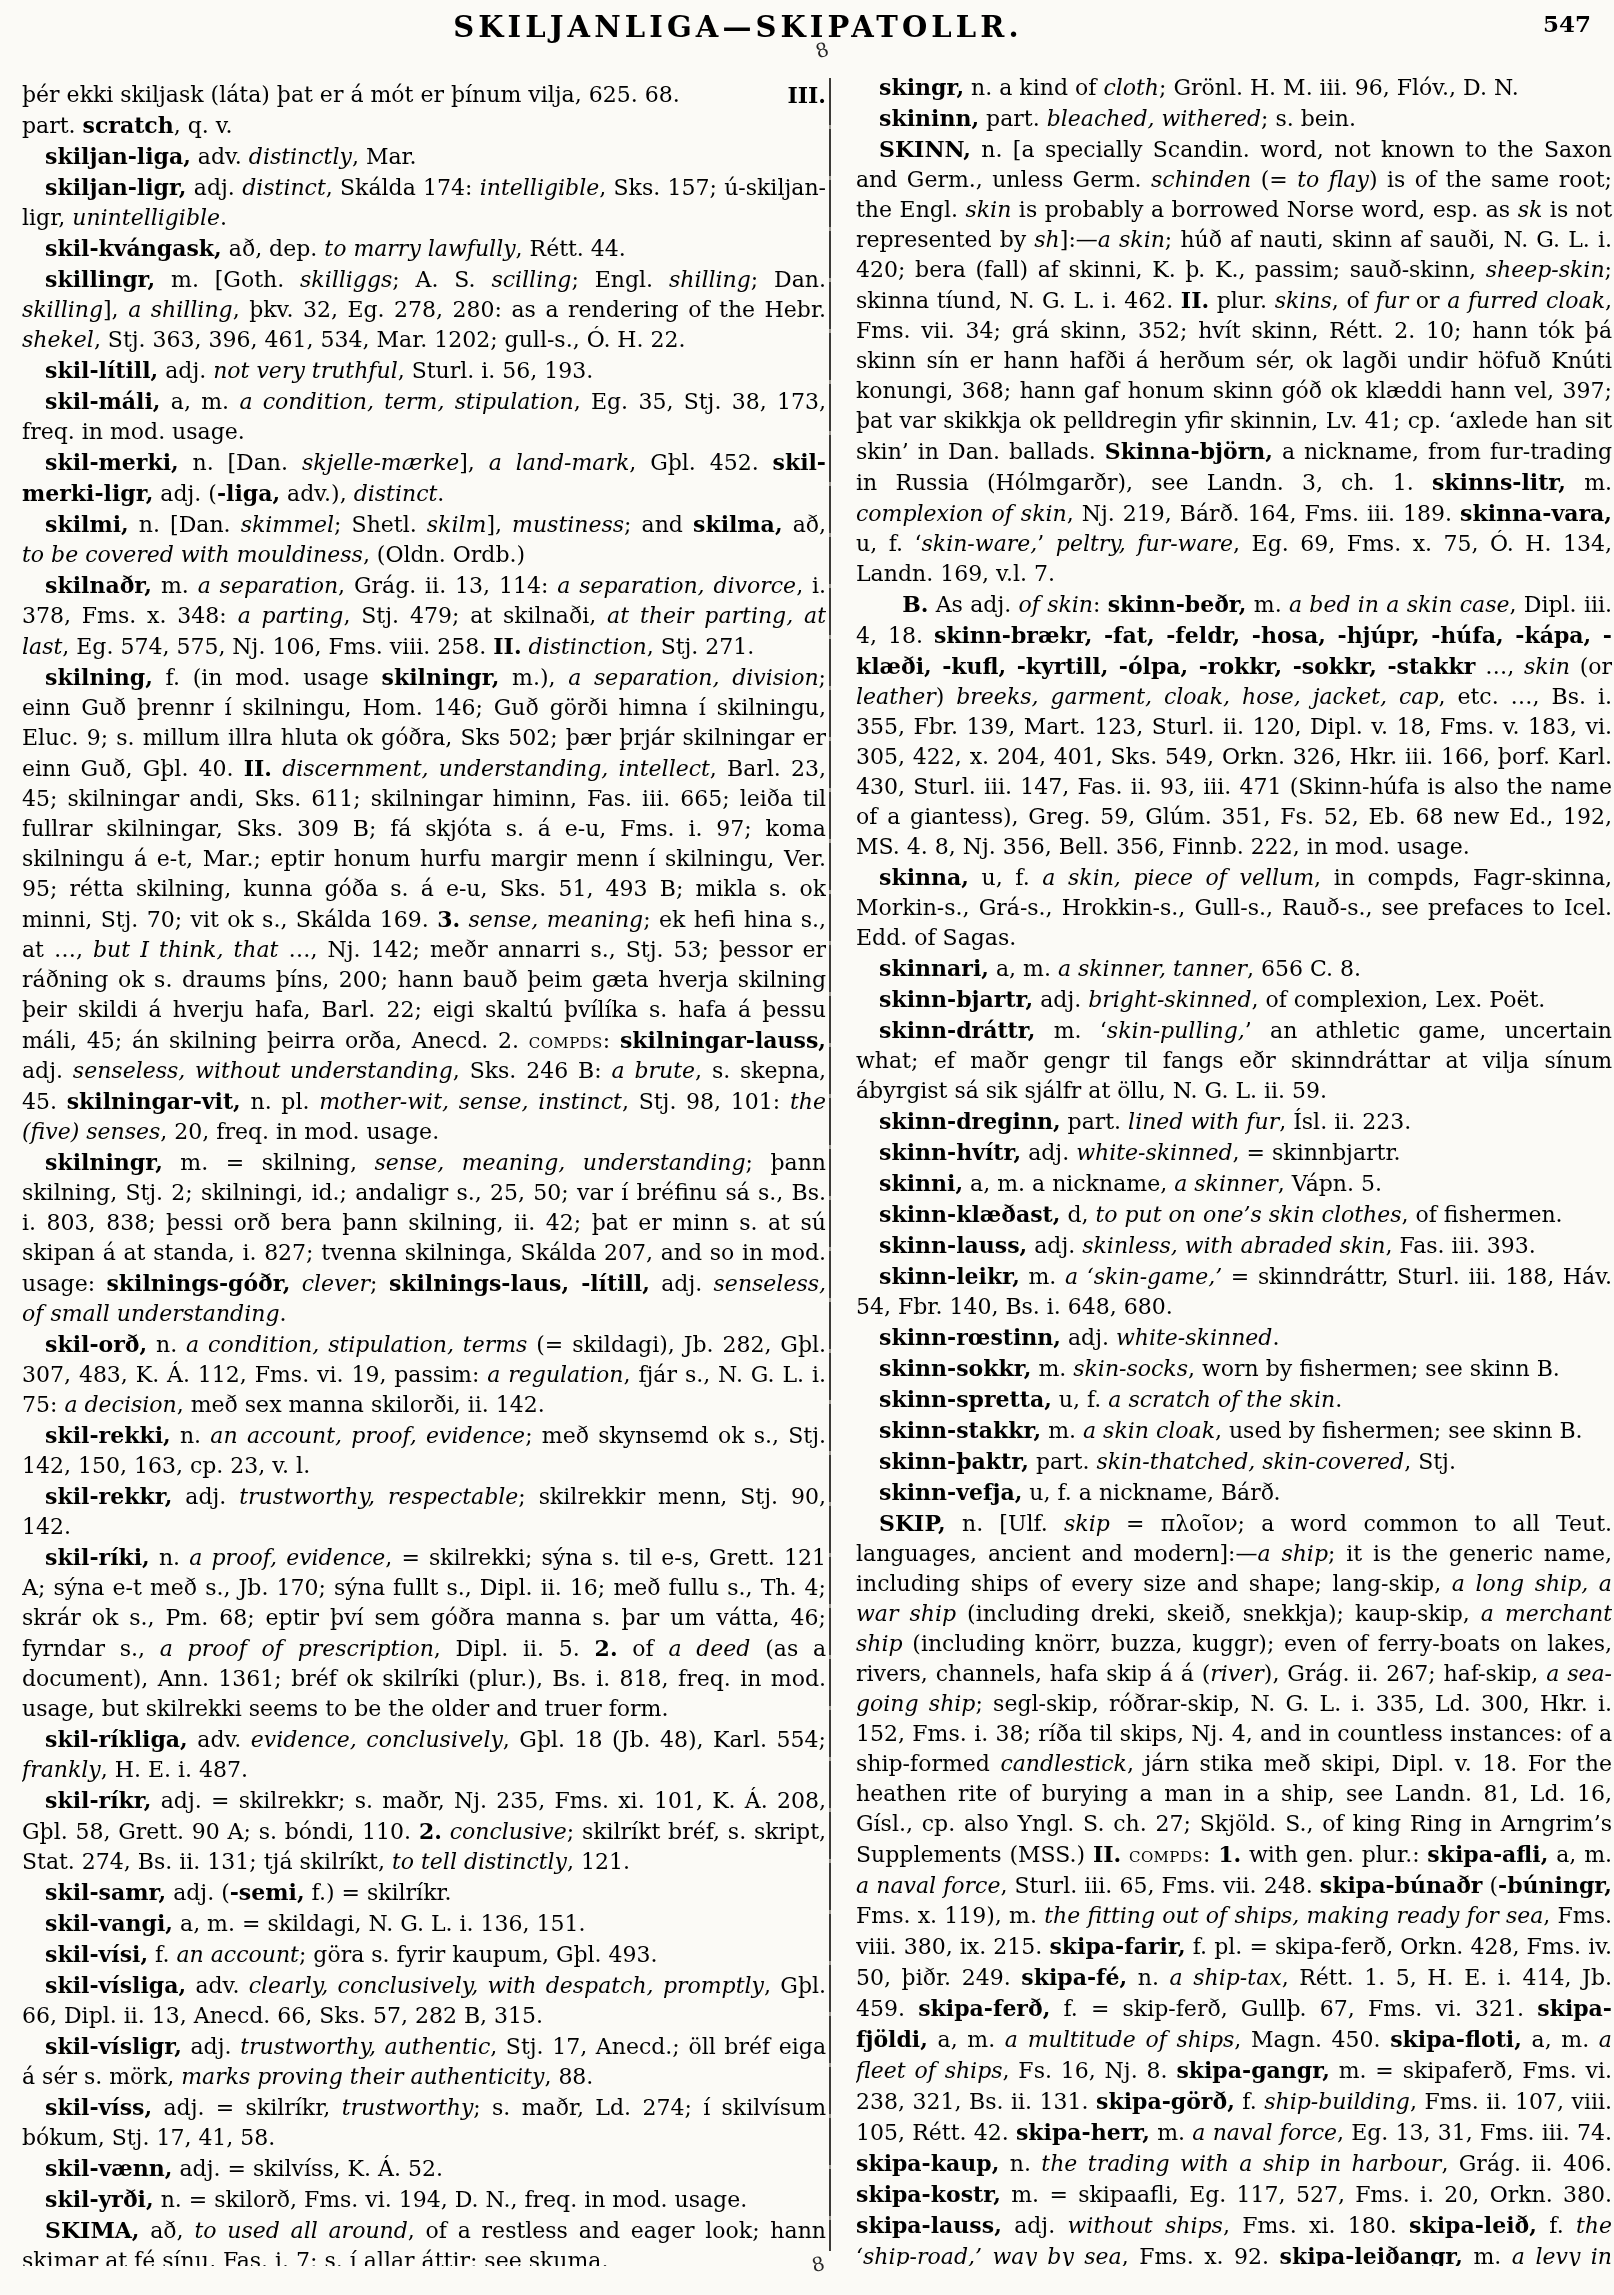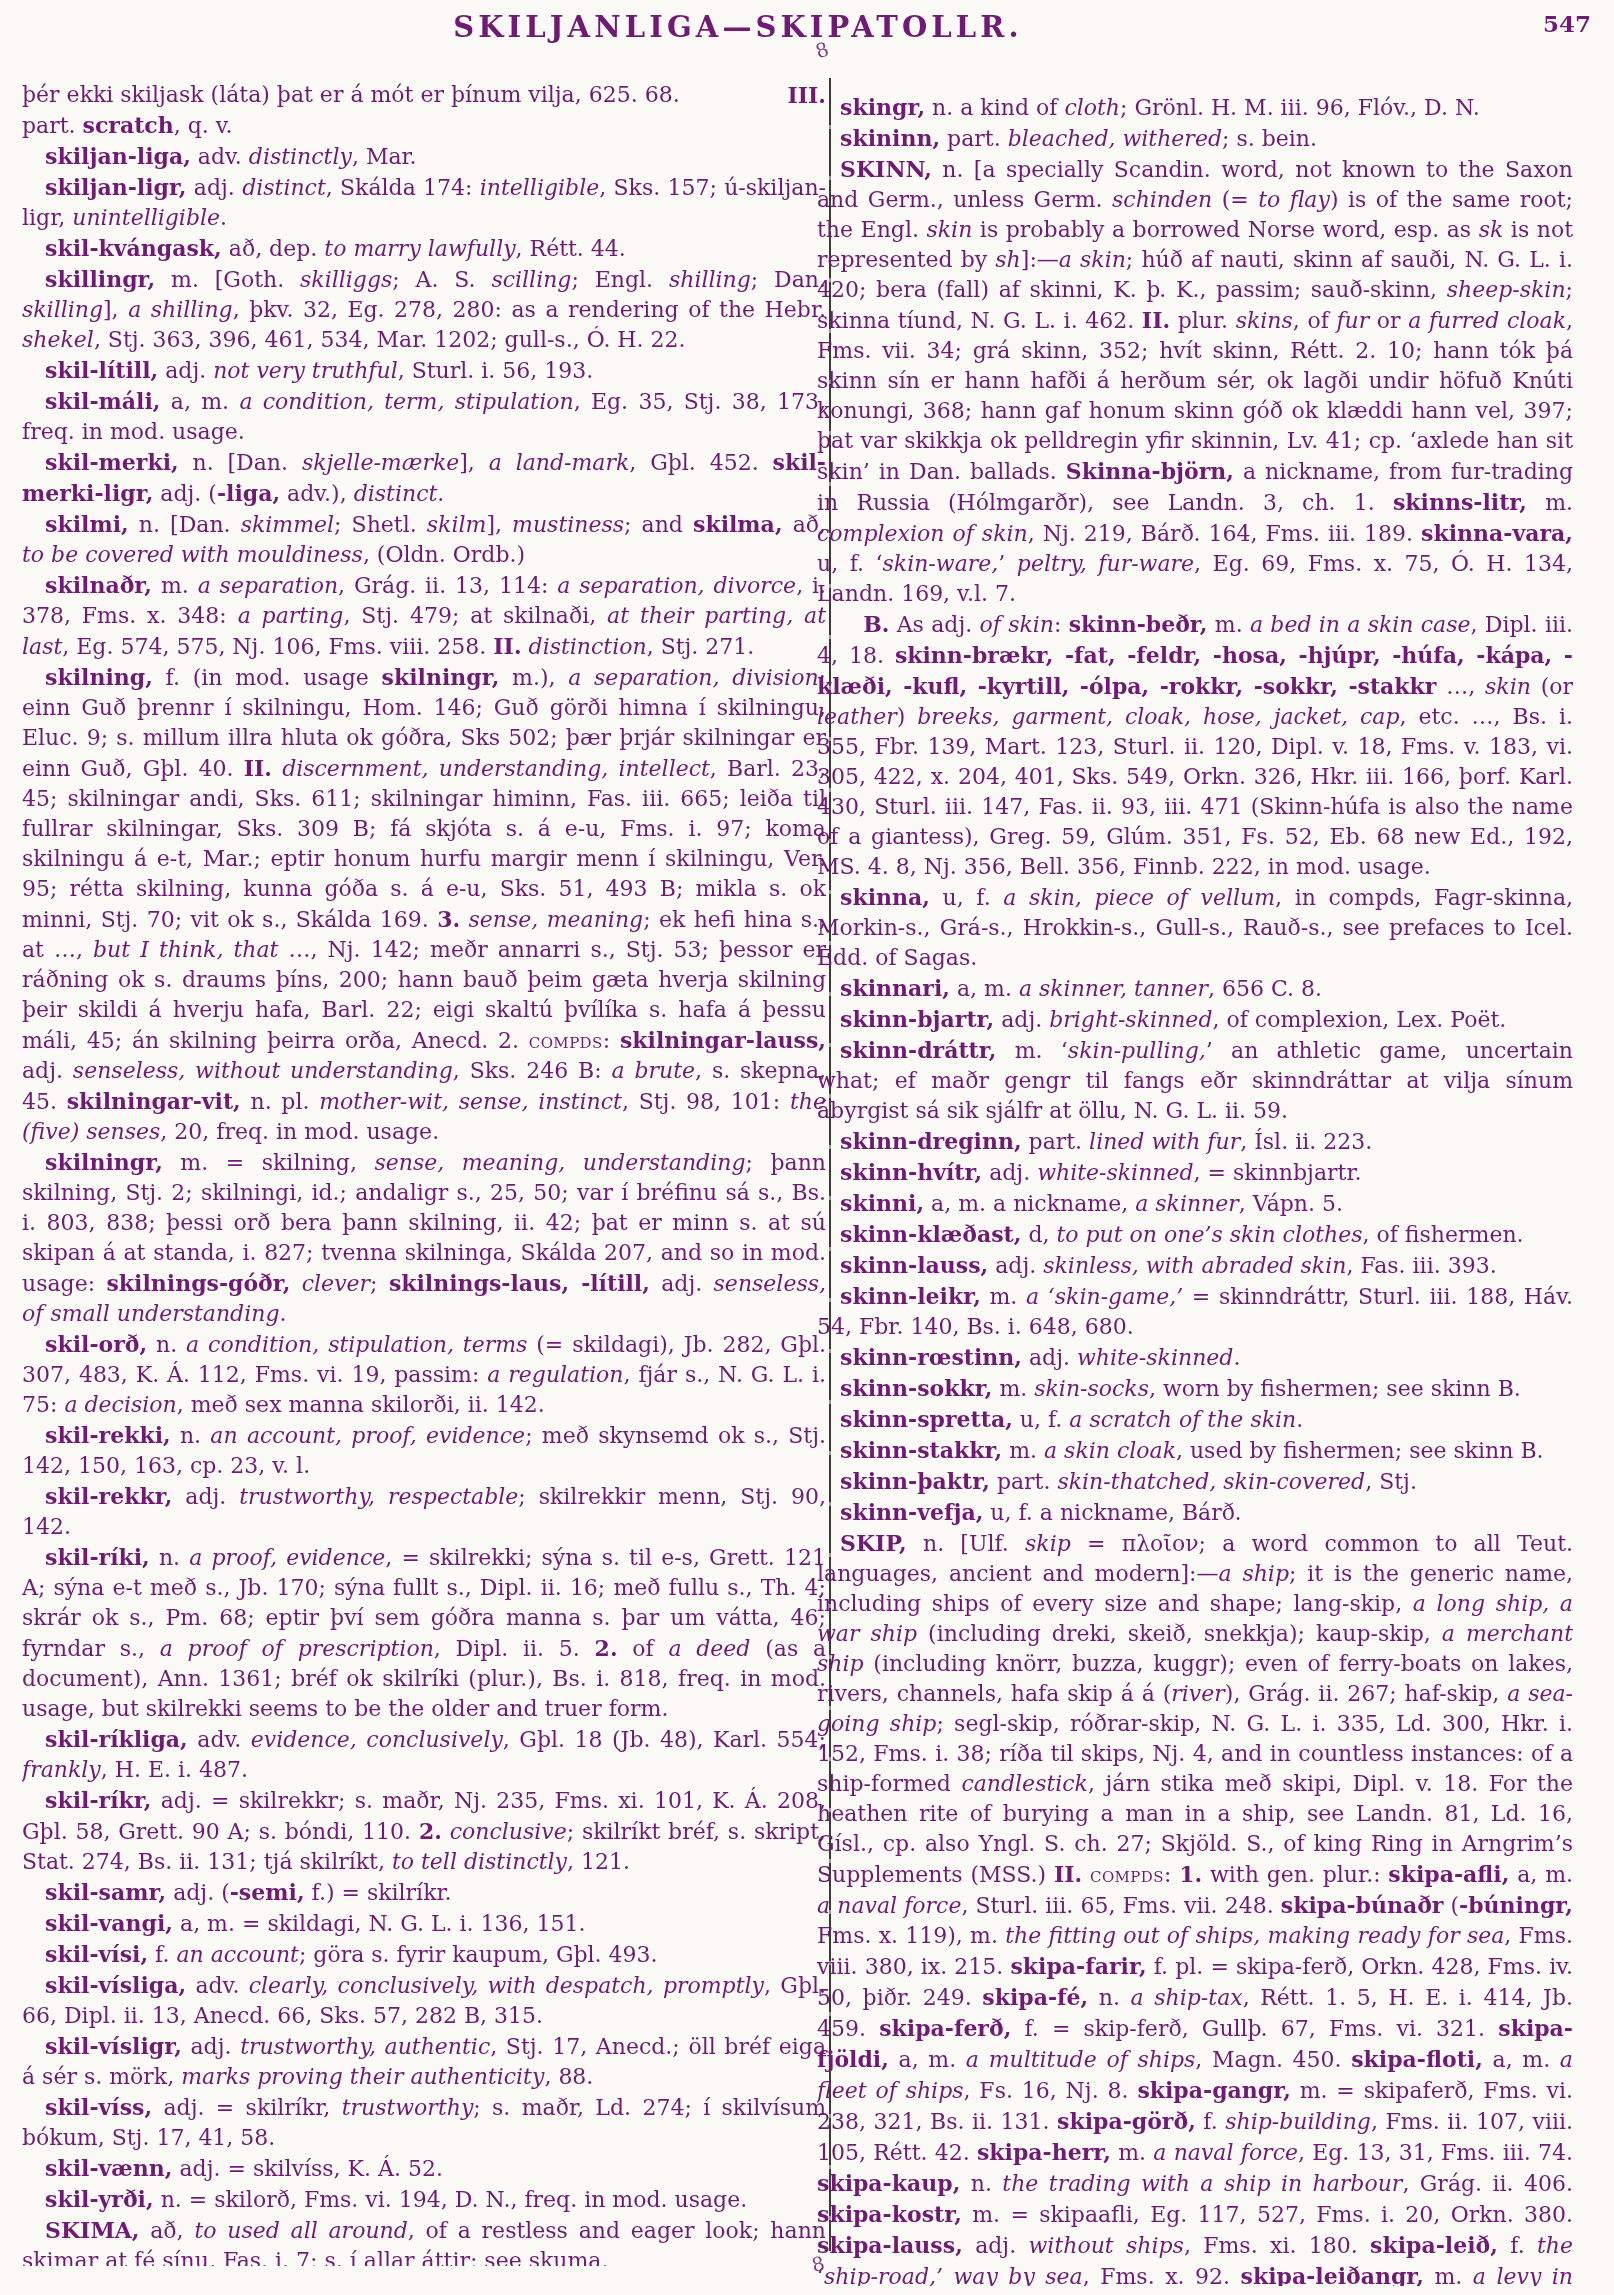--- a/index.html
+++ b/index.html
@@ -1,25 +1,25 @@
 <!DOCTYPE html>
 <html style="font-size:13px"><head>
 <meta charset="utf-8">
 <style>
   html,body{margin:0;padding:0;}
   body{width:1614px;height:2295px;background:#fbfaf6;overflow:hidden;}
   .page{position:relative;width:1614px;height:2295px;
-        font-family:"DejaVu Serif","Liberation Serif",serif;color:#701a75;}
+        font-family:"DejaVu Serif","Liberation Serif",serif;color:#000000;}
   .running-title{position:absolute;top:9.8px;left:0;width:1476px;text-align:center;
         font-size:29px;font-weight:700;letter-spacing:4.1px;}
   .page-number{position:absolute;top:9.8px;right:23px;font-size:23px;font-weight:700;}
   .column{position:absolute;top:72px;text-align:justify;font-size:22px;line-height:30px;
         max-height:2194px;overflow:hidden;hyphens:none;}
   .col-left{left:22px;width:804px;}
-  .col-right{left:817px;width:756px;margin-top:20px;}
+  .col-right{left:856px;width:756px;}
   .column-rule{position:absolute;left:829px;top:78px;height:2173px;width:1.6px;
         background:repeating-linear-gradient(to bottom,#3c3a37 0 47px,#9a968f 47px 51px);}
   p.entry{margin:0;text-indent:1.05em;}
   p.noindent{text-indent:0;}
   p.indent2{text-indent:2.1em;}
   .line1{display:block;position:relative;margin-top:8px;}
   .line1 b.rnum{position:absolute;right:0;top:0;}
   .sc{font-variant:small-caps;letter-spacing:0.4px;}
   .mark{position:absolute;font-size:19.6px;opacity:.85;display:inline-block;}
   .mark-top{left:816px;top:39px;transform:rotate(-18deg);}

